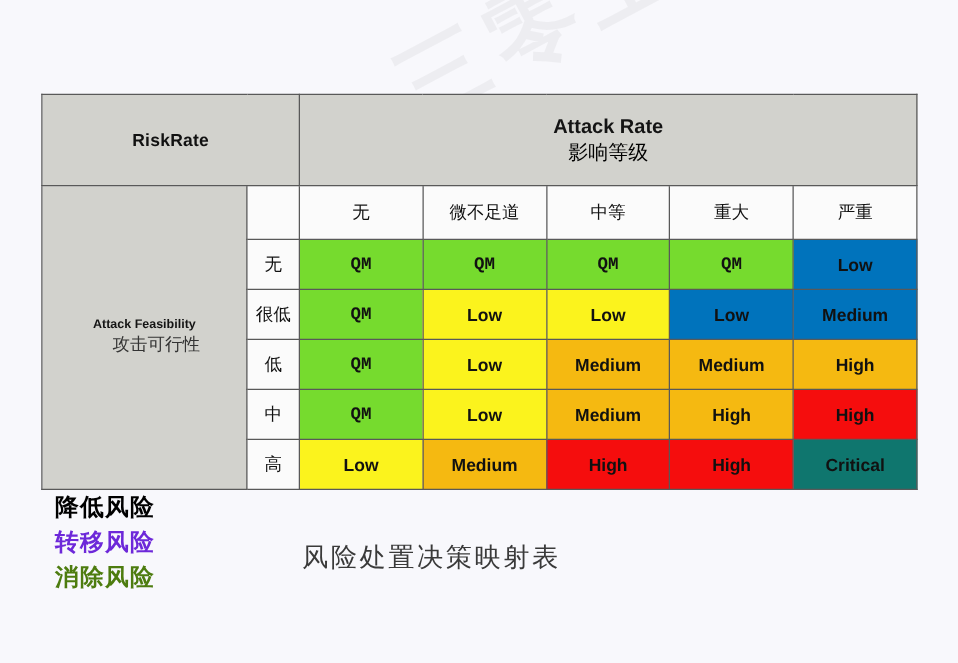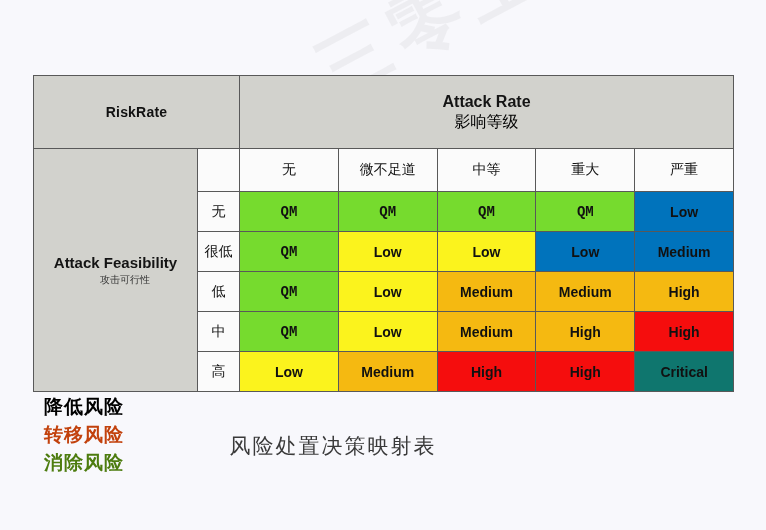--- a/index.html
+++ b/index.html
@@ -106,28 +106,28 @@
     line-height: 1.3;
     color: #000000;
     font-family: "DejaVu Sans", sans-serif;
   }
 
   
   td.axis-label {
     background: #d2d2cd;
   }
   .axis-en {
-    font-size: 15px;
+    font-size: 10px;
     font-weight: bold;
     color: #141414;
     line-height: 1.3;
     white-space: nowrap;
   }
   .axis-zh {
-    font-size: 10px;
+    font-size: 14px;
     color: #333;
     line-height: 1.45;
     font-family: "DejaVu Sans", sans-serif;
     padding-left: 19px;
   }
 
   
   td.col-head {
     background: #fbfbfb;
     height: 42px;
@@ -169,21 +169,21 @@
     font-weight: bold;
     font-size: 19px;
     line-height: 28px;
     letter-spacing: 1px;
     white-space: nowrap;
   }
 
   
   #caption {
     position: absolute;
-    left: 0;
+    left: 12px;
     top: 432px;
     width: 626px;
     text-align: center;
     z-index: 2;
   }
   #caption .caption-text {
     display: inline-block;
     font-family: "DejaVu Sans", sans-serif;
     font-size: 21px;
     color: #3a3a3a;
@@ -277,19 +277,19 @@
         <td class="cell red" style="background: rgb(245, 13, 13);">High</td>
         <td class="cell red" style="background: rgb(245, 13, 13);">High</td>
         <td class="cell red" style="background: #0f766e;">Critical</td>
       </tr>
     </tbody>
   </table>
 </div>
 
 <div id="legend">
   <div class="legend-item" style="color: #000000;">降低风险</div>
-  <div class="legend-item" style="color: #c2410c;">转移风险</div>
+  <div class="legend-item" style="color: #6d28d9;">转移风险</div>
   <div class="legend-item" style="color: #4d7c0f;">消除风险</div>
 </div>
 
 <div id="caption">
   <span class="caption-text">风险处置决策映射表</span>
 </div>
 
 </body></html>

